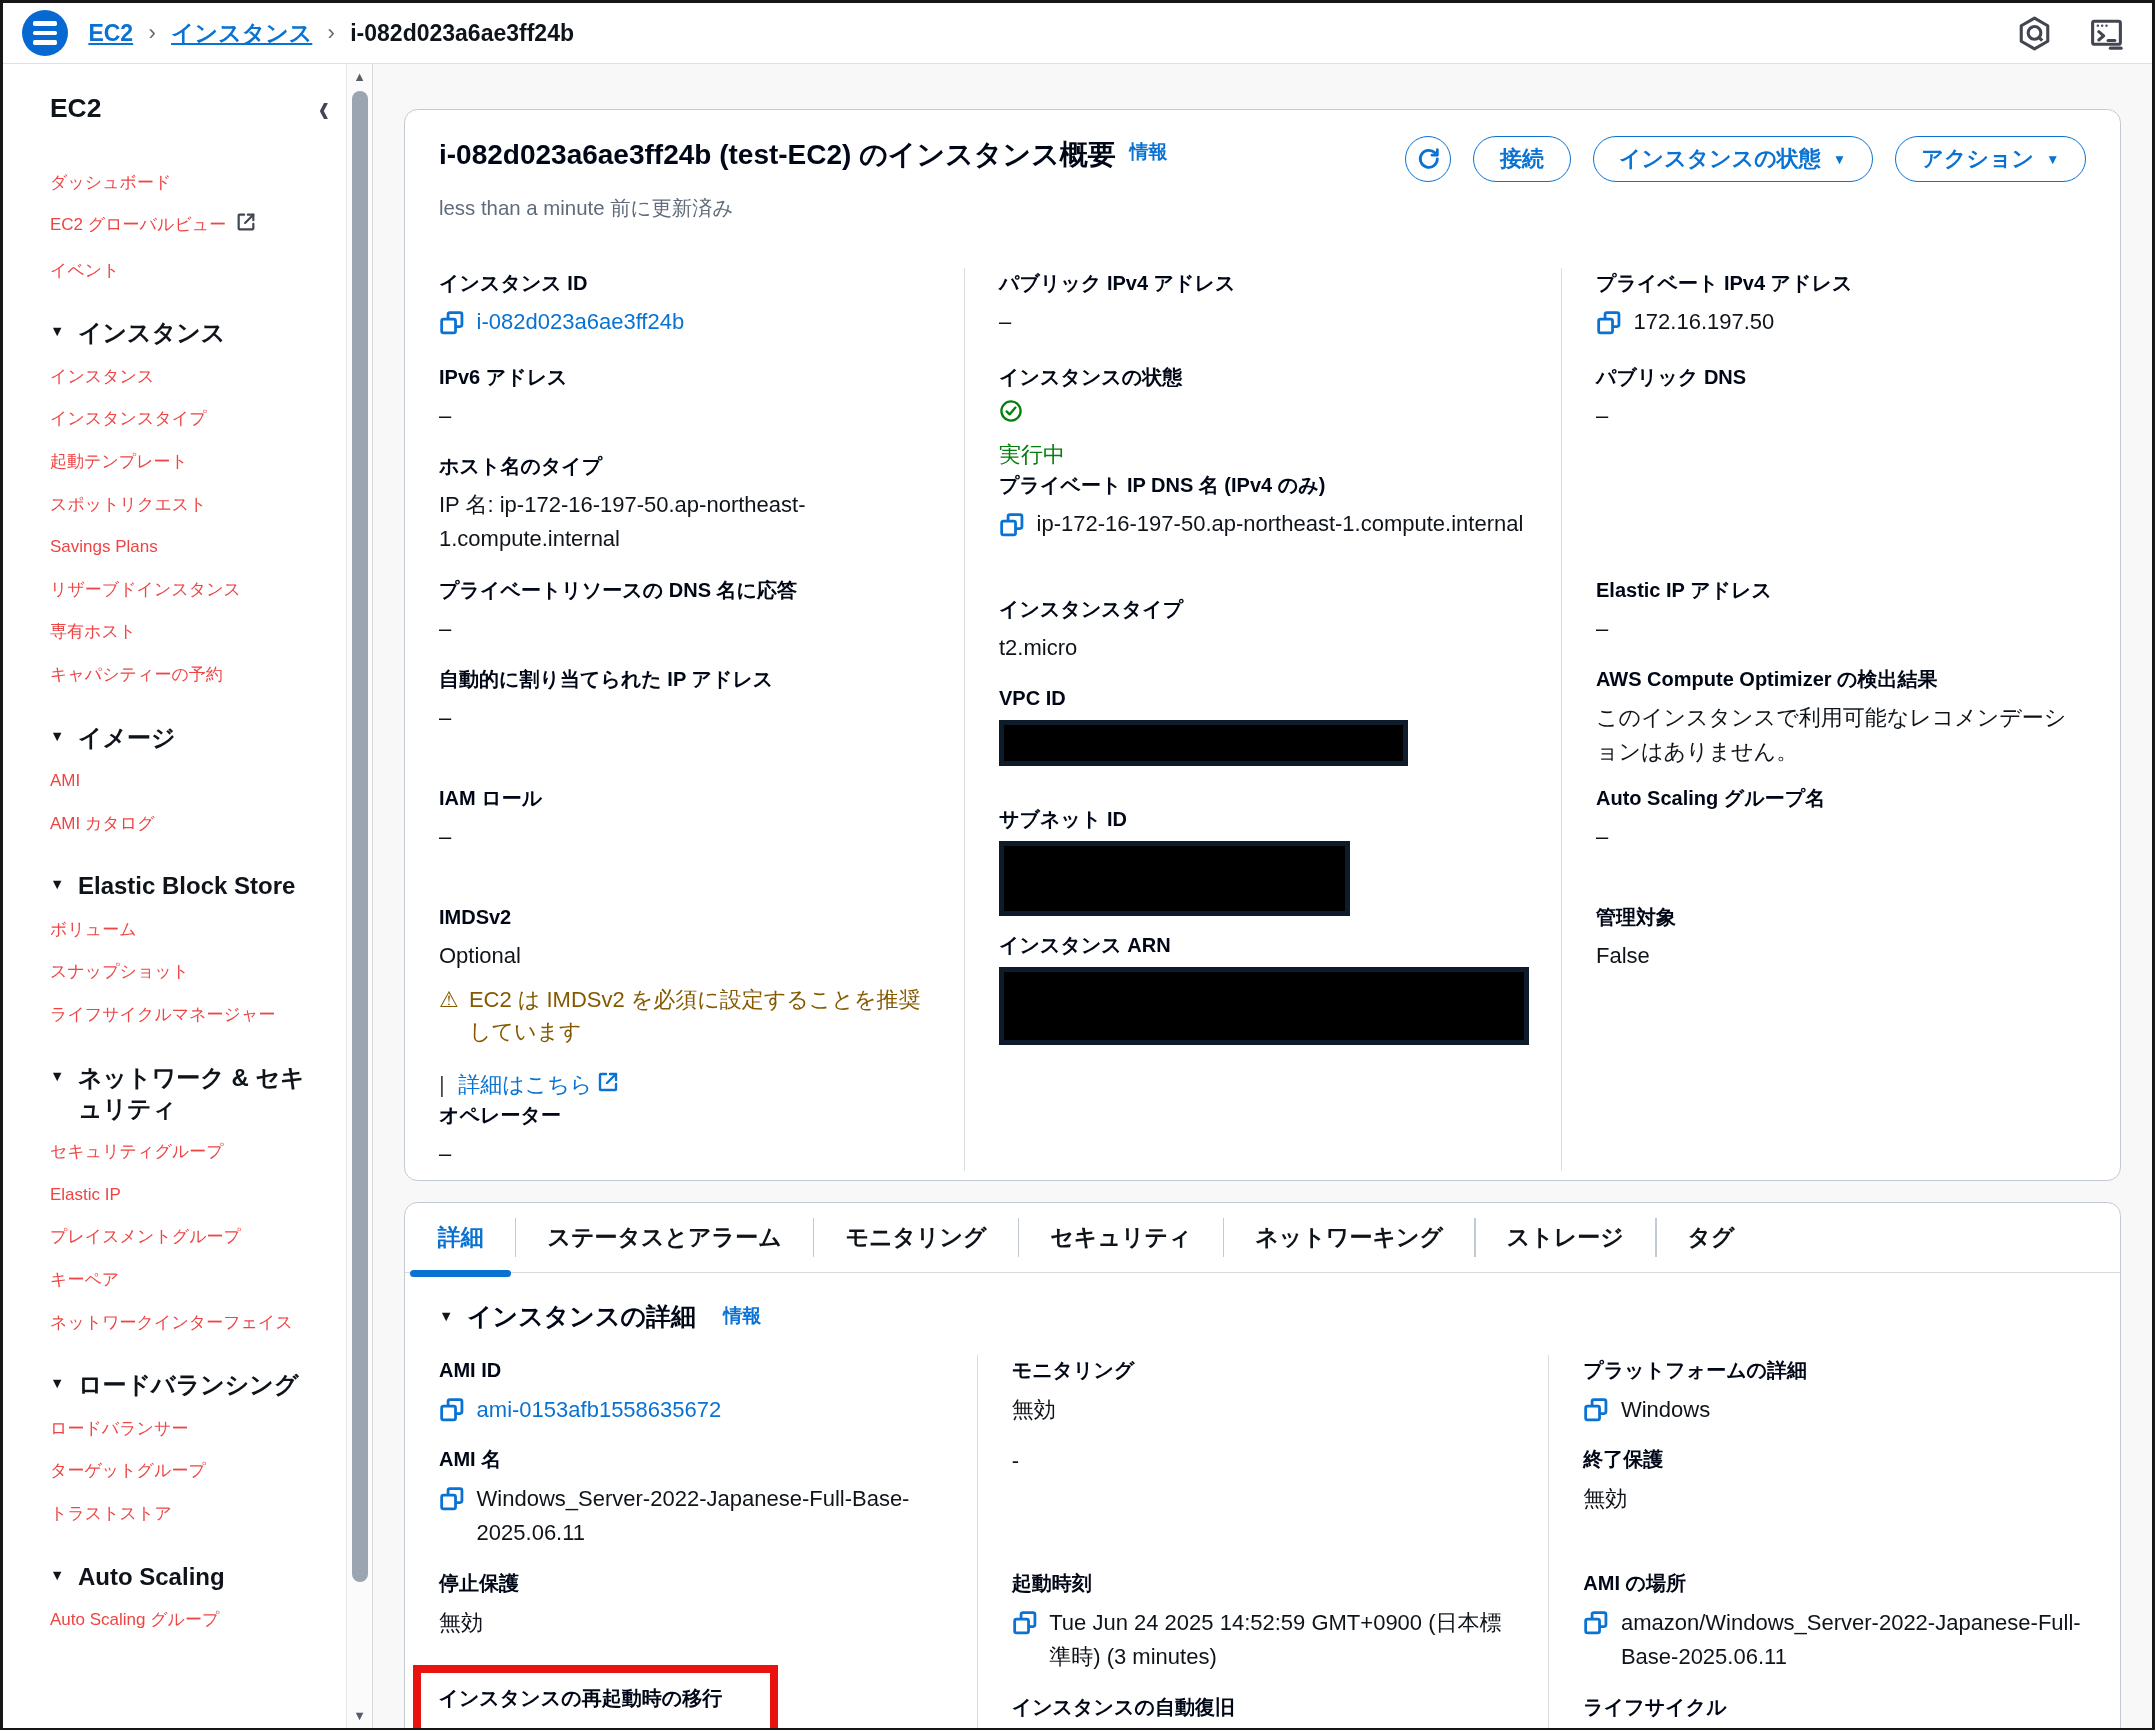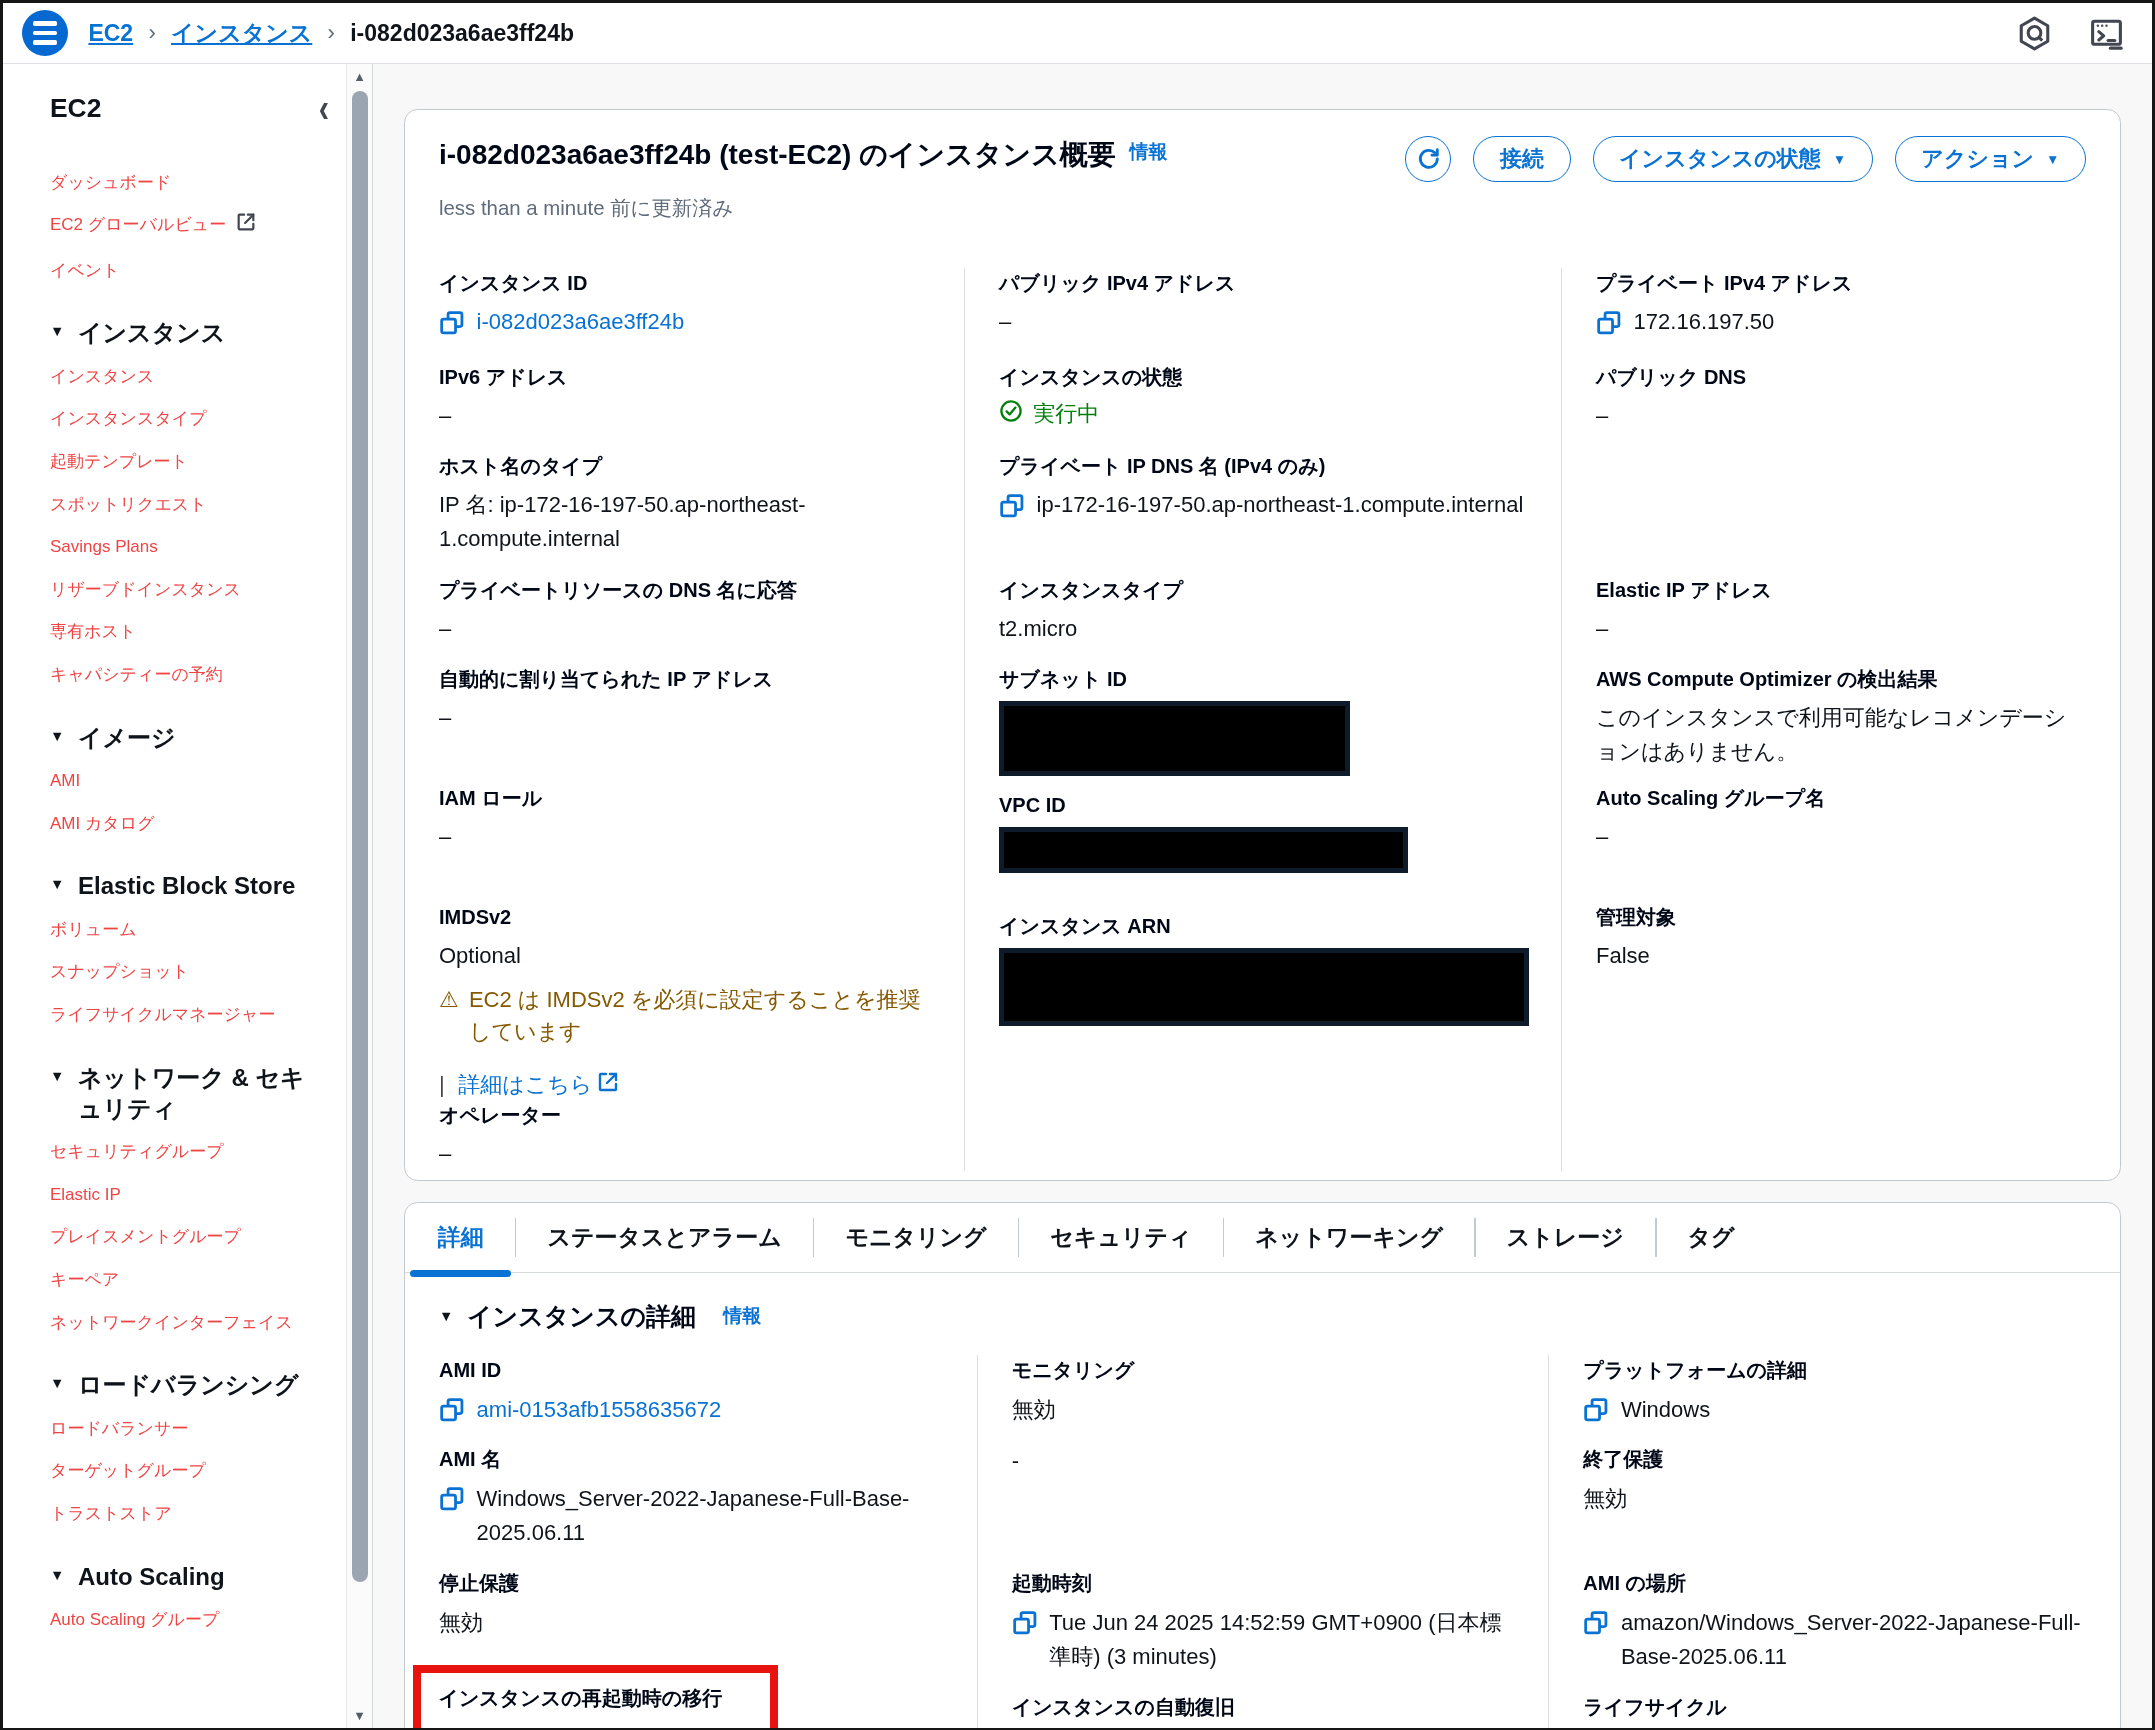--- a/index.html
+++ b/index.html
@@ -58,21 +58,21 @@
   .grid3 { display:grid; grid-template-columns:1fr 1fr 1fr; padding:22px 0 8.5px 0; margin-top:24px; }
   .gcol { padding:0 32px 0 34px; }
   .gcol + .gcol { border-left:0.9px solid #d9dde2; }
   .fld { margin-bottom:0; }
   .lbl { font-size:20px; font-weight:700; color:#000716; line-height:31px; margin-bottom:6.8px; max-width:545px; }
   .val { font-size:22px; color:#0f141a; line-height:34px; max-width:545px; overflow-wrap:anywhere; }
   .val.blue { color:#0972d3; cursor:pointer; }
   .vrow { display:flex; align-items:flex-start; gap:12px; }
   .copy { flex:0 0 auto; margin-top:4.3px; cursor:pointer; color:#0972d3; }
   .copy svg { display:block; }
-  .status { display:flex; gap:10.2px; color:#037f0c; font-size:22px; }
+  .status { display:flex; gap:10.2px; color:#037f0c; font-size:22px;flex-direction:column; }
   .warn { display:flex; gap:10.2px; color:#855900; font-size:22px; line-height:32px; margin-top:10.2px; max-width:545px; }
   .warn .wicon { font-size:22px; }
   .more { display:flex; gap:13.6px; align-items:center; margin-top:22px; font-size:22px; }
   .more .bar { color:#424650; }
   .more a { color:#0972d3; text-decoration:none; display:flex; gap:4px; align-items:center; cursor:pointer; }
   .blackbox { background:#000; border:5.1px solid #0e1b2a; margin-top:6.8px; }
   .bb-vpc { width:409px; height:46px; }
   .bb-subnet { width:351px; height:75px; }
   .bb-arn { width:530px; height:78px; }
 
@@ -334,27 +334,27 @@
                       <rect x="2.5" y="8.5" width="13" height="13" rx="1.8" fill="#fff"></rect>
                     </svg>
                   </span>
                 <span class="val">ip-172-16-197-50.ap-northeast-1.compute.internal</span>
               </div>
             </div>
             <div class="fld h105">
               <div class="lbl">インスタンスタイプ</div>
               <div class="val">t2.micro</div>
             </div>
+            <div class="fld h142">
+              <div class="lbl">VPC ID</div>
+              <div class="blackbox bb-vpc"></div>
+            </div>
             <div class="fld h148">
               <div class="lbl">サブネット ID</div>
               <div class="blackbox bb-subnet"></div>
-            </div>
-            <div class="fld h142">
-              <div class="lbl">VPC ID</div>
-              <div class="blackbox bb-vpc"></div>
             </div>
             <div class="fld">
               <div class="lbl">インスタンス ARN</div>
               <div class="blackbox bb-arn"></div>
             </div>
           </div>
 
           <div class="gcol">
             <div class="fld h110">
               <div class="lbl">プライベート IPv4 アドレス</div>

